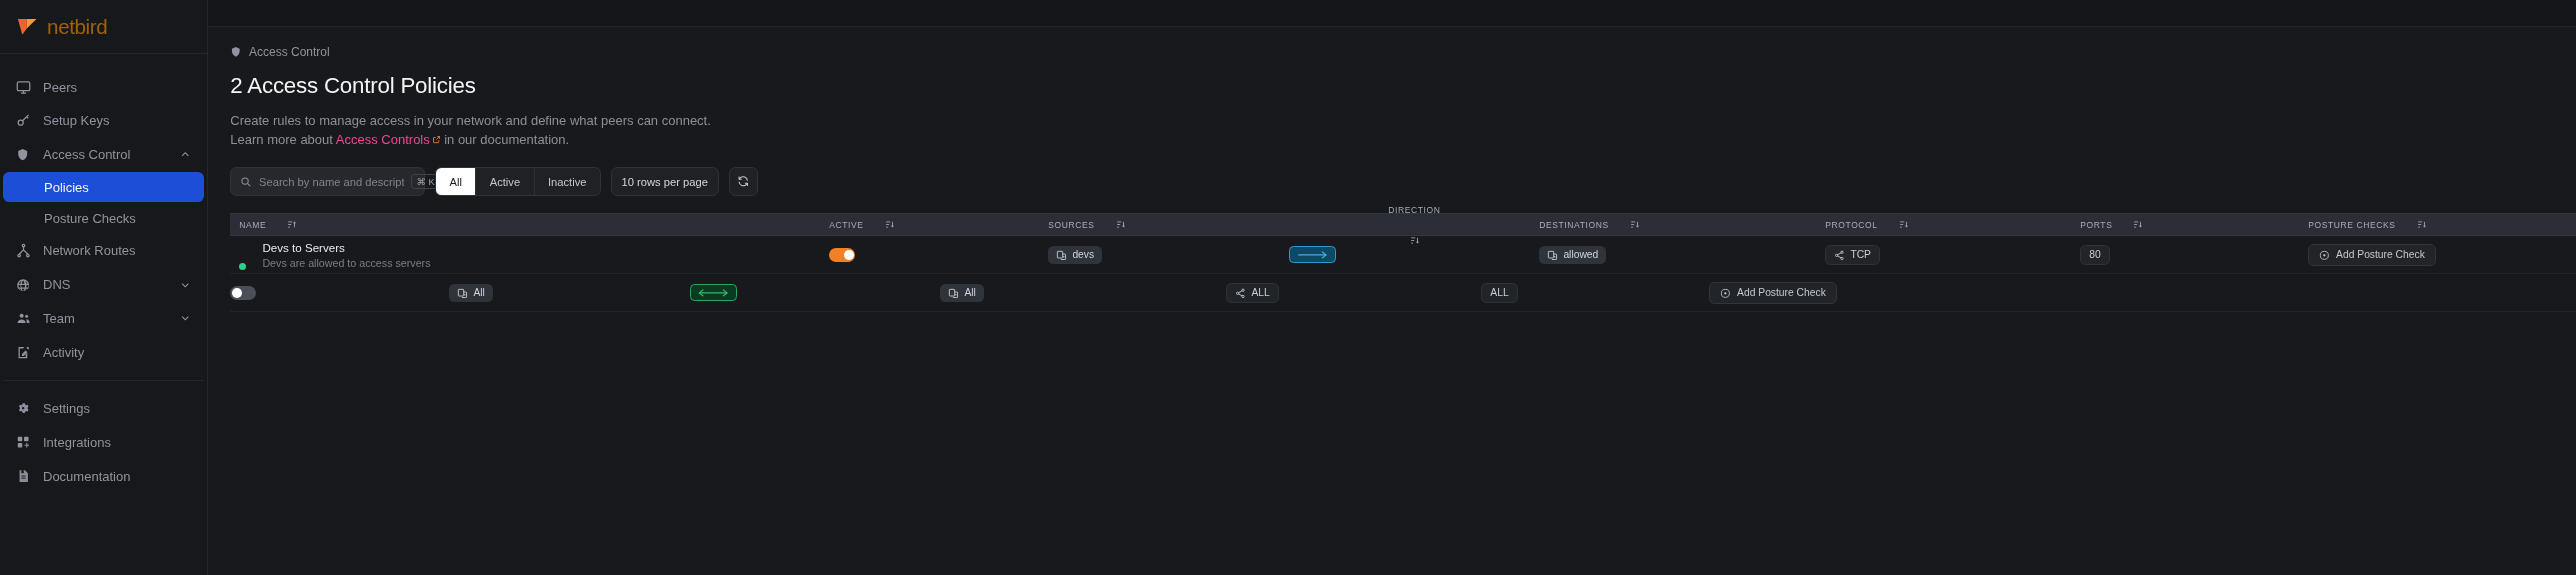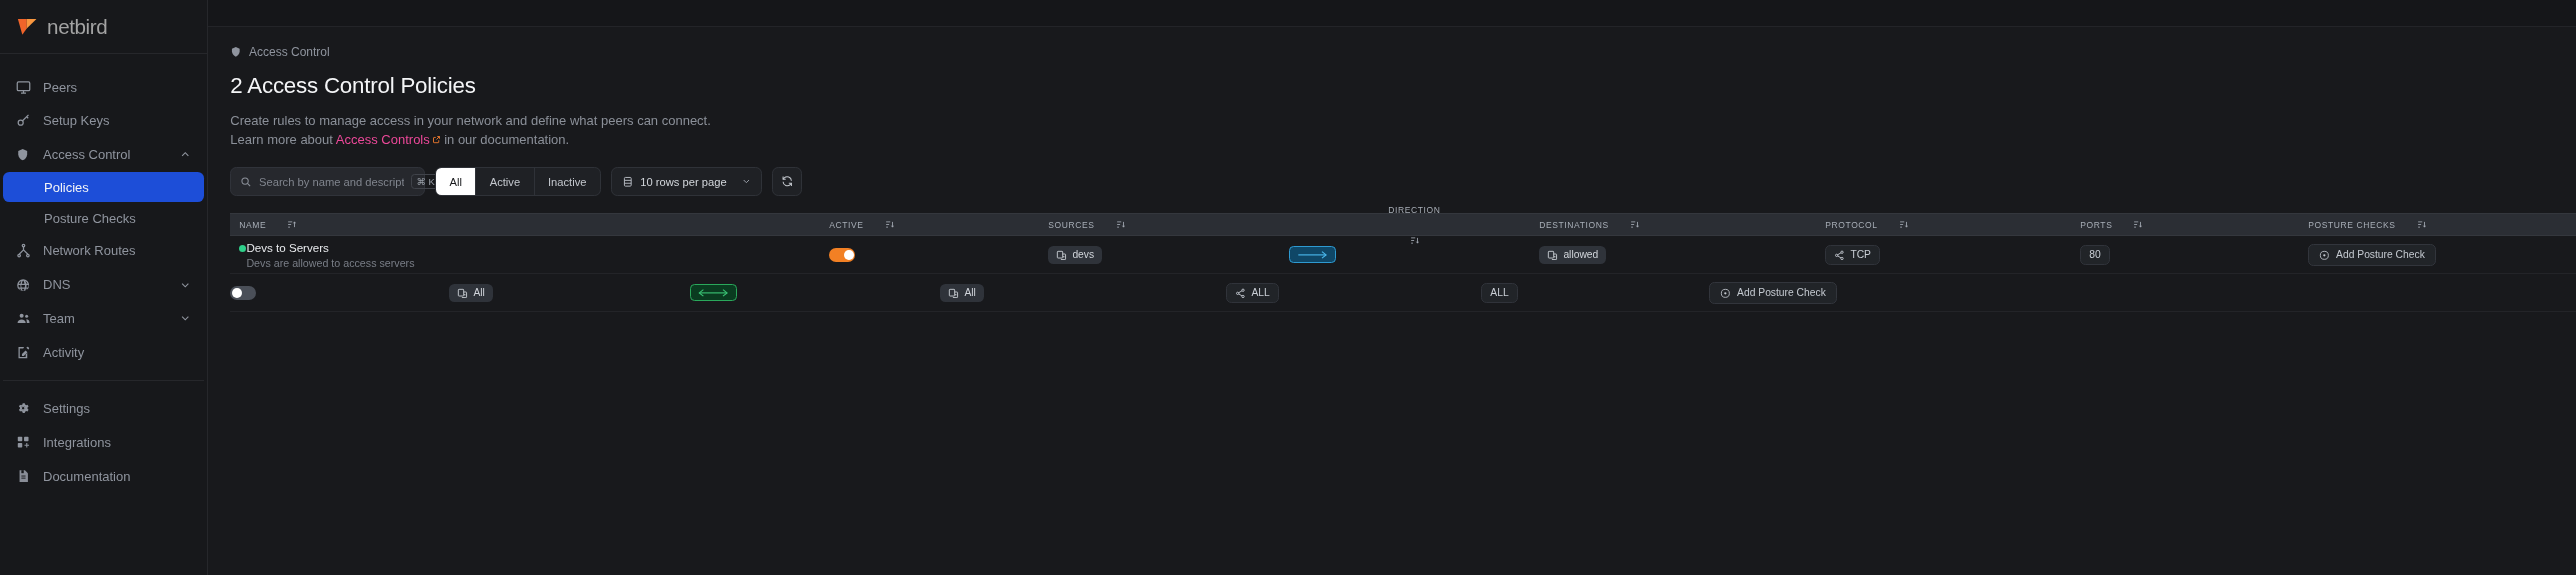--- a/index.html
+++ b/index.html
@@ -25,21 +25,21 @@
   .brand {
     height: 54px;
     display: flex;
     align-items: center;
     padding-left: 17px;
     border-bottom: 0.9px solid #26272b;
     gap: 7.1px;
   }
   .brand-mark { width: 23px; height: 19.7px; display: block; }
   .brand-text {
-    color: #a3a3a3;
+    color: #a16207;
     font-size: 20.6px;
     letter-spacing: -0.4px;
     font-weight: 400;
   }
   .nav { padding-top: 17px; flex: 1; }
   .nav-group { padding: 0 3px; }
   .nav-item {
     display: flex;
     align-items: center;
     height: 32px;
@@ -119,21 +119,21 @@
     background: transparent; border: 0; outline: none;
     color: #c4c8ce; font-size: 11.2px; padding: 0 13.4px; cursor: pointer;
     font-family: "Liberation Sans", sans-serif;
     border-right: 0.9px solid #2f3238;
   }
   .seg button:last-child { border-right: 0; }
   .seg button.on { background: #ffffff; color: #17181b; }
   .rows-select {
     height: 29.5px; border: 0.9px solid #2f3238; background: #1f2125;
     border-radius: 6.3px; display: flex; align-items: center; gap: 7.1px;
-    padding: 0 9.8px; color: #d3d7dc; font-size: 11.2px; cursor: pointer;
+    padding: 0 9.8px; color: #d3d7dc; font-size: 11.2px; cursor: pointer; flex-direction: column;
   }
   .rows-select .lico { width: 11.6px; height: 11.6px; color: #b6bbc2; }
   .rows-select .dchev { width: 10.7px; height: 10.7px; color: #9aa0a9; margin-left: 7.1px; }
   .refresh-btn {
     width: 29.5px; height: 29.5px; border: 0.9px solid #2f3238; background: #1f2125;
     border-radius: 6.3px; display: flex; align-items: center; justify-content: center;
     cursor: pointer; color: #c4c8ce;
   }
   .refresh-btn svg { width: 12.5px; height: 12.5px; }
 
@@ -152,21 +152,21 @@
   .tr { display: flex; align-items: center; height: 38px; border-bottom: 0.9px solid #232428; }
   .c-name   { width: 599px; padding-left: 9px; }
   .c-active { width: 219px; }
   .c-sources{ width: 241px; }
   .c-dir    { width: 250px; flex-direction: column; }
   .c-dest   { width: 286px; }
   .c-proto  { width: 255px; }
   .c-ports  { width: 228px; }
   .c-posture{ width: 290px; }
 
-  .name-cell { display: flex; align-items: flex-start; gap: 0; padding-top: 0.9px; }
+  .name-cell { display: flex; align-items: flex-end; gap: 16px; padding-top: 0.9px; }
   .dot { width: 7.1px; height: 7.1px; border-radius: 50%; margin-top: 4.5px; flex: 0 0 7.1px; }
   .n-title { color: #e9ebee; font-size: 11.6px; line-height: 14.3px; }
   .n-desc { color: #797e87; font-size: 10.7px; line-height: 14.3px; margin-top: 0.9px; }
 
   .toggle { width: 26px; height: 13.4px; border-radius: 8px; position: relative; cursor: pointer; }
   .toggle .knob { position: absolute; top: 1.8px; width: 9.8px; height: 9.8px; border-radius: 50%; background: #fff; }
   .toggle.on { background: #f28024; }
   .toggle.on .knob { right: 1.8px; }
   .toggle.off { background: #4a4f58; }
   .toggle.off .knob { left: 1.8px; }

